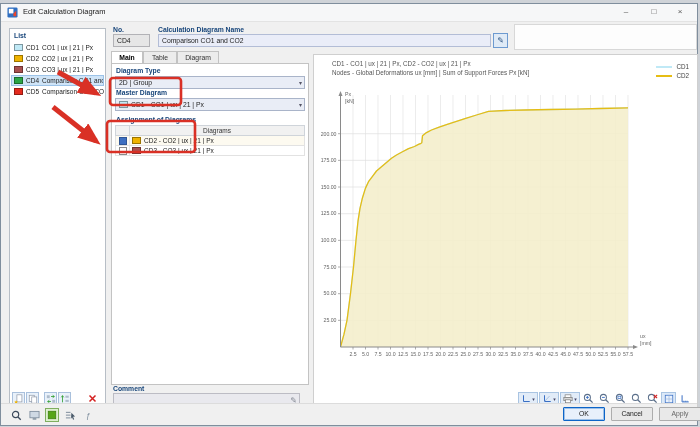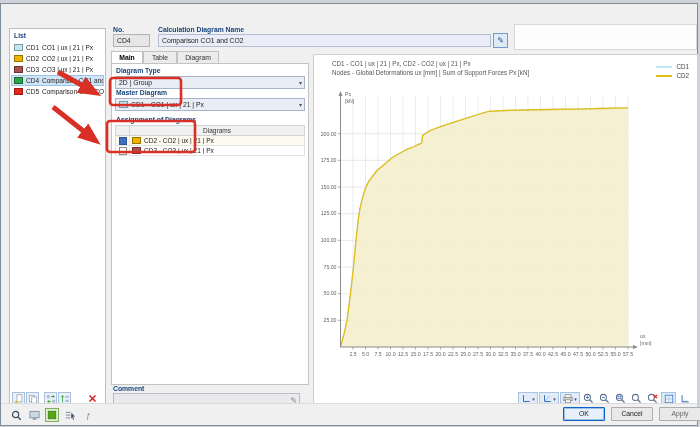--- a/index.html
+++ b/index.html
@@ -72,20 +72,31 @@
   
   #annsvg{position:absolute;left:0;top:0;pointer-events:none;}
   svg text{font-family:"Liberation Sans",sans-serif;}
 </style>
 </head>
 <body>
 
 <div id="stage">
   <div class="dialog">
 
+    <div class="titlebar">
+      <svg class="appicon" viewBox="0 0 12 12">
+        <rect x="0.5" y="0.5" width="11" height="11" rx="1.5" fill="#2f6fc1"></rect>
+        <rect x="2" y="2" width="5" height="5" fill="#fff"></rect>
+        <polygon points="7,10 10,10 10,4 7,7" fill="#e8452c"></polygon>
+      </svg>
+      <span class="title">Edit Calculation Diagram</span>
+      <span class="winbtn min">–</span>
+      <span class="winbtn max">□</span>
+      <span class="winbtn close">×</span>
+    </div>
 
     <div class="listpanel">
       <span class="grouplabel listlabel">List</span>
       <div class="listitems">
           <div class="list-item">
     <span class="swatch" style="background: rgb(192, 233, 246);"></span>
     <span class="lid">CD1</span>
     <span class="lname">CO1 | ux | 21 | Px</span>
   </div>
           <div class="list-item">

